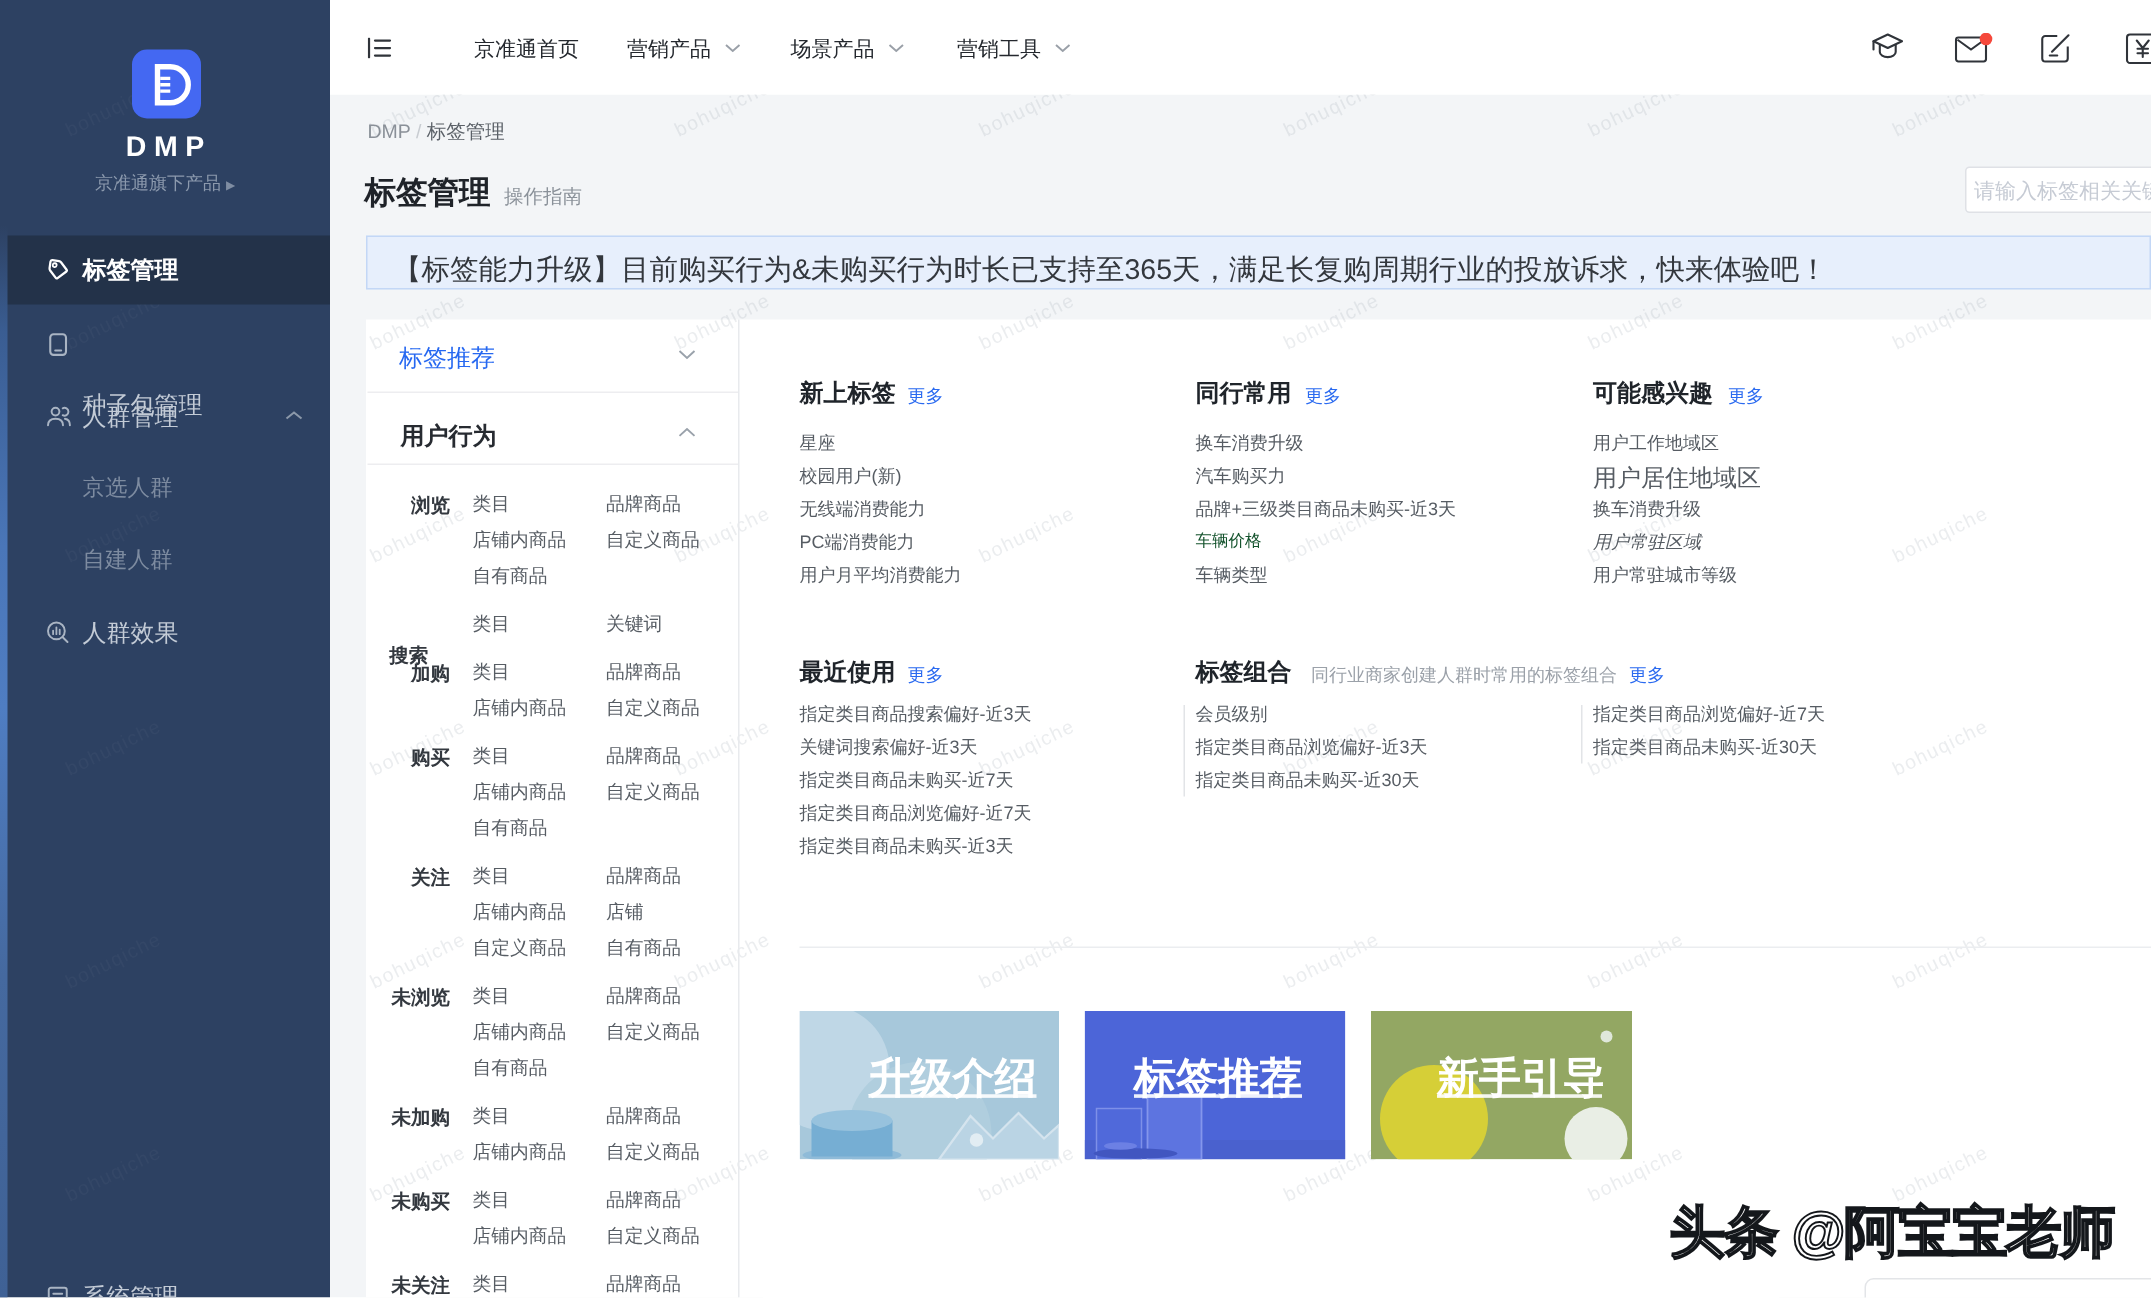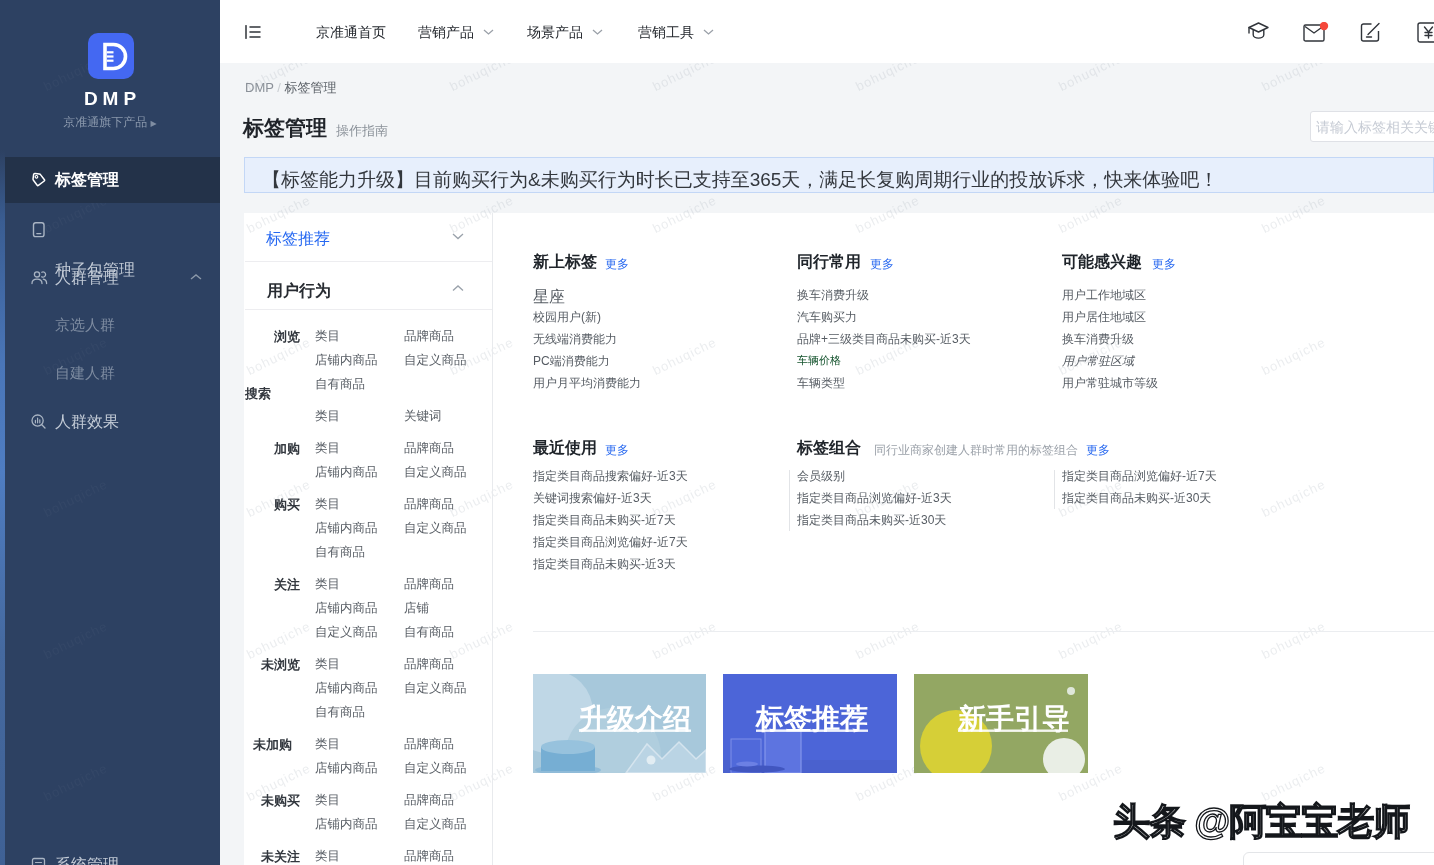--- a/index.html
+++ b/index.html
@@ -189,21 +189,21 @@
     </svg>
   </div>
 <div class="abs" style="left:245px;top:309px;width:247px;height:1px;background:#ededf0;"></div>
 <div class="abs" style="left:492px;top:213px;width:1px;height:652px;background:#e8eaed;"></div>
 <div class="abs" style="left:245px;top:328px;width:55px;text-align:right;font-size:13px;font-weight:bold;color:#33383f;">浏览</div>
 <div class="abs" style="left:315px;top:328px;font-size:12.5px;color:#575d64;white-space:nowrap;">类目</div>
 <div class="abs" style="left:404px;top:328px;font-size:12.5px;color:#575d64;white-space:nowrap;">品牌商品</div>
 <div class="abs" style="left:315px;top:352px;font-size:12.5px;color:#575d64;white-space:nowrap;">店铺内商品</div>
 <div class="abs" style="left:404px;top:352px;font-size:12.5px;color:#575d64;white-space:nowrap;">自定义商品</div>
 <div class="abs" style="left:315px;top:376px;font-size:12.5px;color:#575d64;white-space:nowrap;">自有商品</div>
-<div class="abs" style="left:245px;top:385px;width:55px;text-align:left;font-size:13px;font-weight:bold;color:#33383f;">搜索</div>
+<div class="abs" style="left:245px;top:428px;width:55px;text-align:center;font-size:13px;font-weight:bold;color:#33383f;">搜索</div>
 <div class="abs" style="left:315px;top:408px;font-size:12.5px;color:#575d64;white-space:nowrap;">类目</div>
 <div class="abs" style="left:404px;top:408px;font-size:12.5px;color:#575d64;white-space:nowrap;">关键词</div>
 <div class="abs" style="left:245px;top:440px;width:55px;text-align:right;font-size:13px;font-weight:bold;color:#33383f;">加购</div>
 <div class="abs" style="left:315px;top:440px;font-size:12.5px;color:#575d64;white-space:nowrap;">类目</div>
 <div class="abs" style="left:404px;top:440px;font-size:12.5px;color:#575d64;white-space:nowrap;">品牌商品</div>
 <div class="abs" style="left:315px;top:464px;font-size:12.5px;color:#575d64;white-space:nowrap;">店铺内商品</div>
 <div class="abs" style="left:404px;top:464px;font-size:12.5px;color:#575d64;white-space:nowrap;">自定义商品</div>
 <div class="abs" style="left:245px;top:496px;width:55px;text-align:right;font-size:13px;font-weight:bold;color:#33383f;">购买</div>
 <div class="abs" style="left:315px;top:496px;font-size:12.5px;color:#575d64;white-space:nowrap;">类目</div>
 <div class="abs" style="left:404px;top:496px;font-size:12.5px;color:#575d64;white-space:nowrap;">品牌商品</div>
@@ -216,51 +216,51 @@
 <div class="abs" style="left:315px;top:600px;font-size:12.5px;color:#575d64;white-space:nowrap;">店铺内商品</div>
 <div class="abs" style="left:404px;top:600px;font-size:12.5px;color:#575d64;white-space:nowrap;">店铺</div>
 <div class="abs" style="left:315px;top:624px;font-size:12.5px;color:#575d64;white-space:nowrap;">自定义商品</div>
 <div class="abs" style="left:404px;top:624px;font-size:12.5px;color:#575d64;white-space:nowrap;">自有商品</div>
 <div class="abs" style="left:245px;top:656px;width:55px;text-align:right;font-size:13px;font-weight:bold;color:#33383f;">未浏览</div>
 <div class="abs" style="left:315px;top:656px;font-size:12.5px;color:#575d64;white-space:nowrap;">类目</div>
 <div class="abs" style="left:404px;top:656px;font-size:12.5px;color:#575d64;white-space:nowrap;">品牌商品</div>
 <div class="abs" style="left:315px;top:680px;font-size:12.5px;color:#575d64;white-space:nowrap;">店铺内商品</div>
 <div class="abs" style="left:404px;top:680px;font-size:12.5px;color:#575d64;white-space:nowrap;">自定义商品</div>
 <div class="abs" style="left:315px;top:704px;font-size:12.5px;color:#575d64;white-space:nowrap;">自有商品</div>
-<div class="abs" style="left:245px;top:736px;width:55px;text-align:center;font-size:13px;font-weight:bold;color:#33383f;">未加购</div>
+<div class="abs" style="left:245px;top:736px;width:55px;text-align:right;font-size:13px;font-weight:bold;color:#33383f;">未加购</div>
 <div class="abs" style="left:315px;top:736px;font-size:12.5px;color:#575d64;white-space:nowrap;">类目</div>
 <div class="abs" style="left:404px;top:736px;font-size:12.5px;color:#575d64;white-space:nowrap;">品牌商品</div>
 <div class="abs" style="left:315px;top:760px;font-size:12.5px;color:#575d64;white-space:nowrap;">店铺内商品</div>
 <div class="abs" style="left:404px;top:760px;font-size:12.5px;color:#575d64;white-space:nowrap;">自定义商品</div>
 <div class="abs" style="left:245px;top:792px;width:55px;text-align:right;font-size:13px;font-weight:bold;color:#33383f;">未购买</div>
 <div class="abs" style="left:315px;top:792px;font-size:12.5px;color:#575d64;white-space:nowrap;">类目</div>
 <div class="abs" style="left:404px;top:792px;font-size:12.5px;color:#575d64;white-space:nowrap;">品牌商品</div>
 <div class="abs" style="left:315px;top:816px;font-size:12.5px;color:#575d64;white-space:nowrap;">店铺内商品</div>
 <div class="abs" style="left:404px;top:816px;font-size:12.5px;color:#575d64;white-space:nowrap;">自定义商品</div>
 <div class="abs" style="left:245px;top:848px;width:55px;text-align:right;font-size:13px;font-weight:bold;color:#33383f;">未关注</div>
 <div class="abs" style="left:315px;top:848px;font-size:12.5px;color:#575d64;white-space:nowrap;">类目</div>
 <div class="abs" style="left:404px;top:848px;font-size:12.5px;color:#575d64;white-space:nowrap;">品牌商品</div>
 <div class="abs" style="left:533px;top:252px;font-size:16px;font-weight:bold;color:#1f242a;">新上标签</div>
 <div class="abs" style="left:605px;top:256px;font-size:12px;color:#2a6af0;">更多</div>
-<div class="abs" style="left:533px;top:287px;font-size:16px;color:#565c63;white-space:nowrap;">星座</div>
+<div class="abs" style="left:533px;top:287px;font-size:12px;color:#565c63;white-space:nowrap;">星座</div>
 <div class="abs" style="left:533px;top:309px;font-size:12px;color:#565c63;white-space:nowrap;">校园用户(新)</div>
 <div class="abs" style="left:533px;top:331px;font-size:12px;color:#565c63;white-space:nowrap;">无线端消费能力</div>
 <div class="abs" style="left:533px;top:353px;font-size:12px;color:#565c63;white-space:nowrap;">PC端消费能力</div>
 <div class="abs" style="left:533px;top:375px;font-size:12px;color:#565c63;white-space:nowrap;">用户月平均消费能力</div>
 <div class="abs" style="left:797px;top:252px;font-size:16px;font-weight:bold;color:#1f242a;">同行常用</div>
 <div class="abs" style="left:870px;top:256px;font-size:12px;color:#2a6af0;">更多</div>
 <div class="abs" style="left:797px;top:287px;font-size:12px;color:#565c63;white-space:nowrap;">换车消费升级</div>
 <div class="abs" style="left:797px;top:309px;font-size:12px;color:#565c63;white-space:nowrap;">汽车购买力</div>
 <div class="abs" style="left:797px;top:331px;font-size:12px;color:#565c63;white-space:nowrap;">品牌+三级类目商品未购买-近3天</div>
 <div class="abs" style="left:797px;top:353px;font-size:11px;color:#14532d;white-space:nowrap;">车辆价格</div>
 <div class="abs" style="left:797px;top:375px;font-size:12px;color:#565c63;white-space:nowrap;">车辆类型</div>
 <div class="abs" style="left:1062px;top:252px;font-size:16px;font-weight:bold;color:#1f242a;">可能感兴趣</div>
 <div class="abs" style="left:1152px;top:256px;font-size:12px;color:#2a6af0;">更多</div>
 <div class="abs" style="left:1062px;top:287px;font-size:12px;color:#565c63;white-space:nowrap;">用户工作地域区</div>
-<div class="abs" style="left:1062px;top:309px;font-size:12px;color:#565c63;white-space:nowrap;">用户居住地域区</div>
+<div class="abs" style="left:1062px;top:309px;font-size:16px;color:#565c63;white-space:nowrap;">用户居住地域区</div>
 <div class="abs" style="left:1062px;top:331px;font-size:12px;color:#565c63;white-space:nowrap;">换车消费升级</div>
 <div class="abs" style="left:1062px;top:353px;font-size:12px;color:#565c63;white-space:nowrap;font-style:italic;">用户常驻区域</div>
 <div class="abs" style="left:1062px;top:375px;font-size:12px;color:#565c63;white-space:nowrap;">用户常驻城市等级</div>
 <div class="abs" style="left:533px;top:438px;font-size:16px;font-weight:bold;color:#1f242a;">最近使用</div>
 <div class="abs" style="left:605px;top:442px;font-size:12px;color:#2a6af0;">更多</div>
 <div class="abs" style="left:533px;top:468px;font-size:12px;color:#565c63;white-space:nowrap;">指定类目商品搜索偏好-近3天</div>
 <div class="abs" style="left:533px;top:490px;font-size:12px;color:#565c63;white-space:nowrap;">关键词搜索偏好-近3天</div>
 <div class="abs" style="left:533px;top:512px;font-size:12px;color:#565c63;white-space:nowrap;">指定类目商品未购买-近7天</div>
 <div class="abs" style="left:533px;top:534px;font-size:12px;color:#565c63;white-space:nowrap;">指定类目商品浏览偏好-近7天</div>
 <div class="abs" style="left:533px;top:556px;font-size:12px;color:#565c63;white-space:nowrap;">指定类目商品未购买-近3天</div>

